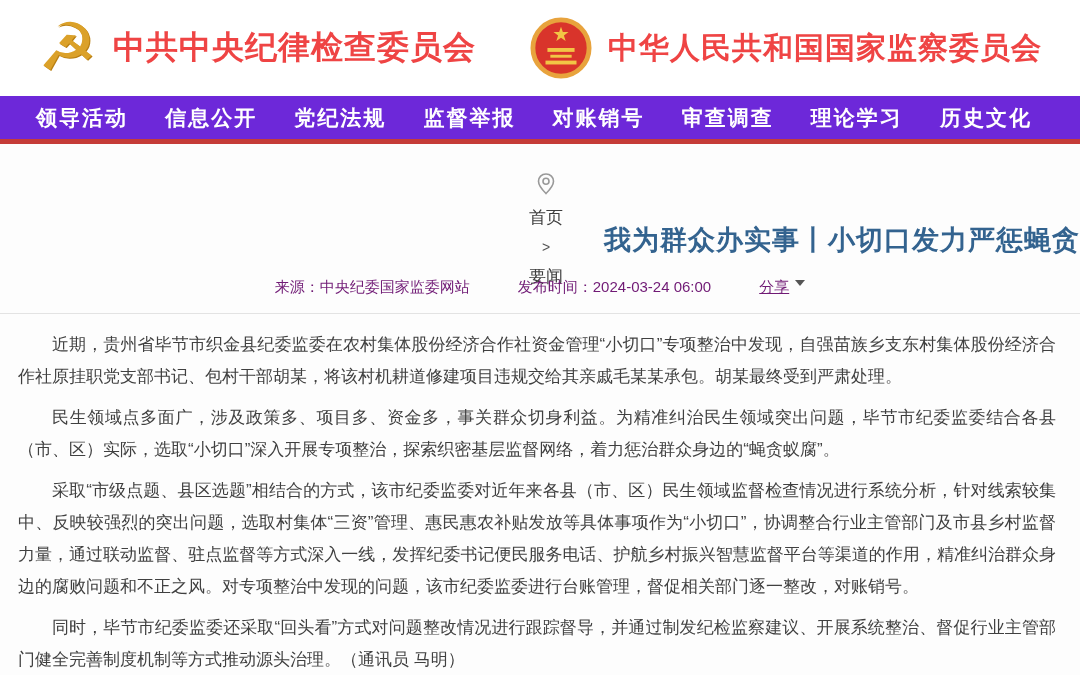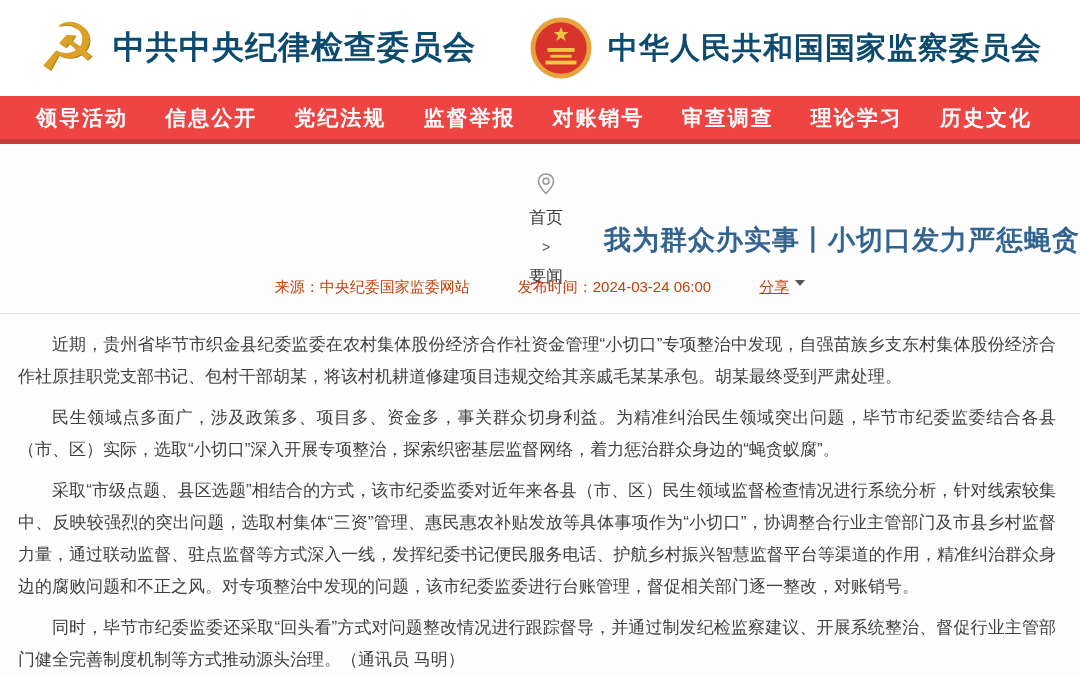--- a/index.html
+++ b/index.html
@@ -21,32 +21,32 @@
     gap: 54px;
   }
   .brand { display: flex; align-items: center; gap: 16px; cursor: pointer; }
   .party-emblem {
     font-size: 66px; line-height: 66px;
     color: #dba129;
     text-shadow: 1px 1px 0 #b97f12;
     font-family: "DejaVu Sans", sans-serif;
   }
   .brand-title {
-    color: #0c4a6e;
+    color: #ef4444;
     font-weight: bold;
     letter-spacing: 1px;
     white-space: nowrap;
   }
   .brand-title.ccdi { font-size: 32px; }
   .brand-title.nsc  { font-size: 30px; }
 
   
   .nav {
     height: 43px;
-    background: #ef4444;
+    background: #6d28d9;
     border-bottom: 5px solid #c53c38;
     display: flex;
     align-items: center;
     justify-content: space-between;
     padding: 0 48px 0 36px;
   }
   .nav a {
     color: #ffffff;
     font-size: 21px;
     font-weight: bold;
@@ -80,21 +80,21 @@
     letter-spacing: 1px;
   }
   .article-meta {
     margin-top: 20px;
     padding-bottom: 16px;
     border-bottom: 1px solid #e3e3e3;
     display: flex;
     justify-content: center;
     align-items: center;
     font-size: 15px;
-    color: #c2410c;
+    color: #701a75;
   }
   .article-meta .meta-item { margin: 0 24px; white-space: nowrap; }
   .share-btn { cursor: pointer; display: inline-flex; align-items: flex-start; gap: 6px; text-decoration: underline; }
   .share-arrow {
     display: inline-block;
     width: 0; height: 0;
     border-left: 5px solid transparent;
     border-right: 5px solid transparent;
     border-top: 6px solid #555;
     margin-top: 2px;

